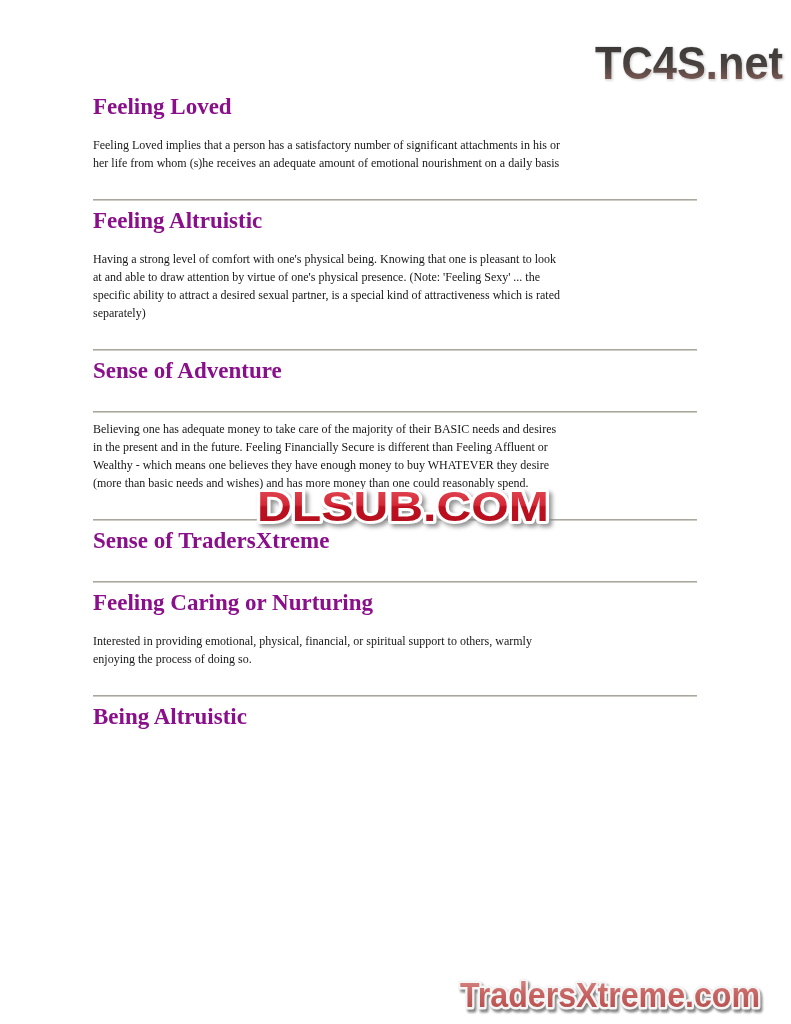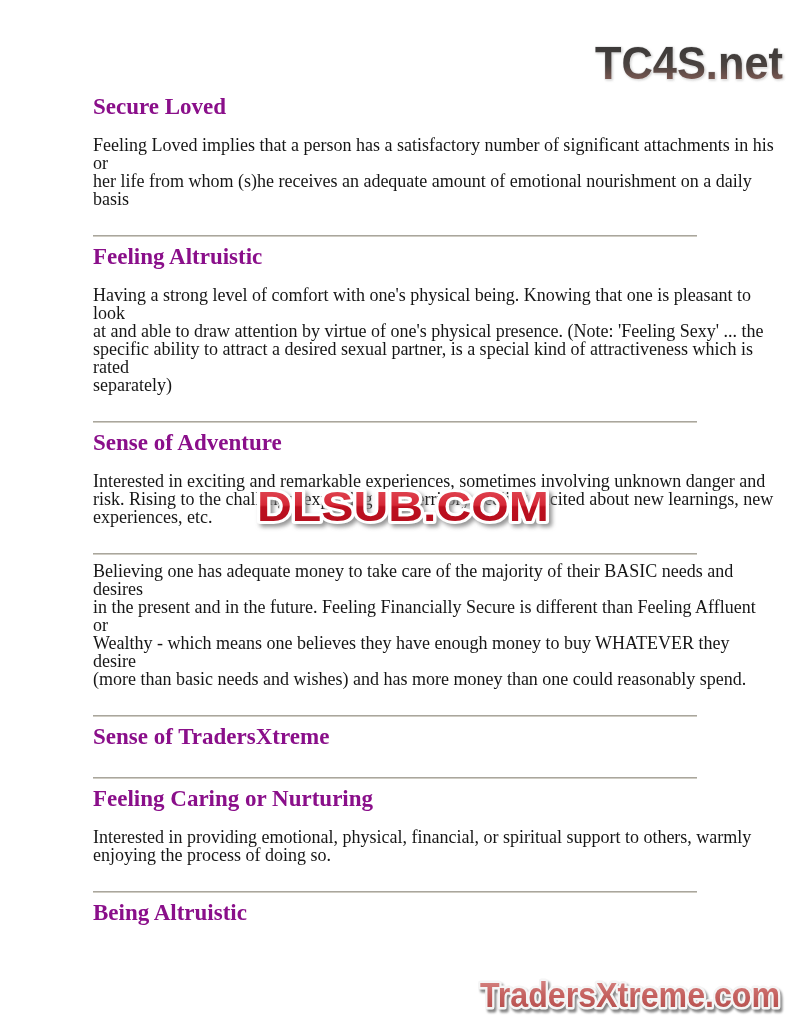--- a/index.html
+++ b/index.html
@@ -36,21 +36,21 @@
   .section-title {
     font-family: "Liberation Serif", serif;
     font-size: 23px;
     line-height: 26px;
     font-weight: bold;
     color: #8a0f8a;
     margin: 0 0 16px 0;
   }
   .section-title.first { margin-top: 94px; }
   .section-body {
-    font-size: 18px;
+    font-size: 12px;
     line-height: 18px;
     color: #161616;
     margin: 0;
     white-space: pre-line;
   }
   hr.divider {
     border: 0;
     height: 2px;
     width: 604px;
     margin: 27px 0 7px 0;
@@ -63,21 +63,21 @@
     left: 248px;
     top: 476px;
     width: 310px;
     height: 60px;
   }
   .center-stamp svg { filter: drop-shadow(3px 3px 2px rgba(130,130,130,.85)); }
 
   
   .bottom-logo {
     position: absolute;
-    left: 472px;
+    left: 452px;
     top: 972px;
     width: 316px;
     height: 48px;
   }
   .bottom-logo svg { filter: drop-shadow(2px 3px 1px rgba(70,70,70,.65)); }
 
   .svg-brand-text {
     font-family: "Liberation Sans", sans-serif;
     font-weight: bold;
   }
@@ -93,36 +93,33 @@
         <stop offset="0.55" stop-color="#4a4340"></stop>
         <stop offset="1" stop-color="#9a665d"></stop>
       </linearGradient>
     </defs>
     <text class="svg-brand-text" x="99" y="44" text-anchor="middle" font-size="46" textLength="188" lengthAdjust="spacingAndGlyphs" fill="url(#tc4sGrad)" stroke="#e3e3e3" stroke-width="0.8" paint-order="stroke">TC4S.net</text>
   </svg>
 </div>
 
 <div class="content">
 
-  <h2 class="section-title first">Secure Loved</h2>
+  <h2 class="section-title first">Feeling Loved</h2>
   <p class="section-body">Feeling Loved implies that a person has a satisfactory number of significant attachments in his or
 her life from whom (s)he receives an adequate amount of emotional nourishment on a daily basis</p>
 
   <hr class="divider">
   <h2 class="section-title">Feeling Altruistic</h2>
   <p class="section-body">Having a strong level of comfort with one's physical being. Knowing that one is pleasant to look
 at and able to draw attention by virtue of one's physical presence. (Note: 'Feeling Sexy' ... the
 specific ability to attract a desired sexual partner, is a special kind of attractiveness which is rated
 separately)</p>
 
   <hr class="divider">
   <h2 class="section-title">Sense of Adventure</h2>
-  <p class="section-body">Interested in exciting and remarkable experiences, sometimes involving unknown danger and
-risk. Rising to the challenge, exploring new territory, feeling excited about new learnings, new
-experiences, etc.</p>
 
   <hr class="divider">
   <p class="section-body">Believing one has adequate money to take care of the majority of their BASIC needs and desires
 in the present and in the future. Feeling Financially Secure is different than Feeling Affluent or
 Wealthy - which means one believes they have enough money to buy WHATEVER they desire
 (more than basic needs and wishes) and has more money than one could reasonably spend.</p>
 
   <hr class="divider">
   <h2 class="section-title">Sense of TradersXtreme</h2>
 

